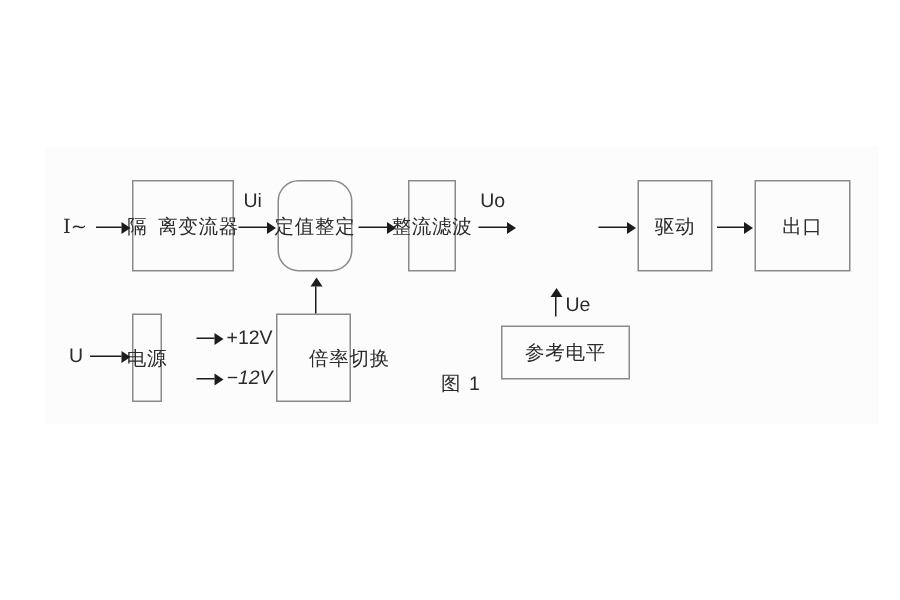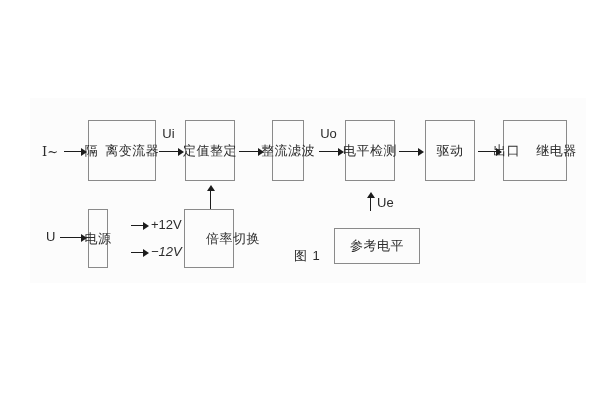--- a/index.html
+++ b/index.html
@@ -27,28 +27,28 @@
     border:1px solid var(--border);
     background:transparent;
     display:flex;flex-direction:row;
     align-items:center;justify-content:center;
     font-size:13px;line-height:27px;
     letter-spacing:0.5px;
     text-align:center;
     white-space:pre;
   }
   .box-isolation{left:88px;top:120px;width:68px;height:61px;}
-  .box-setting{left:185px;top:120px;width:50px;height:61px;}
+  .box-setting{left:185px;top:120px;width:50px;height:61px;border-radius:14px;}
   .box-rectifier{left:272px;top:120px;width:32px;height:61px;}
   .box-level{left:345px;top:120px;width:50px;height:61px;}
   .box-drive{left:425px;top:120px;width:50px;height:61px;}
   .box-output{left:503px;top:120px;width:64px;height:61px;gap:16px;}
   .box-power{left:88px;top:209px;width:20px;height:59px;}
   .box-ratio{left:184px;top:209px;width:50px;height:59px;padding-left:48px;}
-  .box-reference{left:334px;top:228px;width:86px;height:36px;line-height:normal;}
+  .box-reference{left:334px;top:217px;width:86px;height:36px;line-height:normal;}
 
   .lbl{
     position:absolute;
     font-size:13px;line-height:14px;
     color:var(--text);
     white-space:pre;
   }
   .lbl-center{text-align:center;}
   .lbl-i{left:42px;top:145px;width:18px;font-family:"DejaVu Serif","Liberation Serif",serif;}
   .lbl-u{left:46px;top:230px;}
@@ -101,30 +101,25 @@
     <span>变流器</span>
   </div>
   <div class="box box-setting">
     <span>定值</span>
     <span>整定</span>
   </div>
   <div class="box box-rectifier">
     <span>整流</span>
     <span>滤波</span>
   </div>
-  <div class="box box-level">
-    <span>电平</span>
-    <span>检测</span>
-  </div>
   <div class="box box-drive">
     <span>驱动</span>
   </div>
   <div class="box box-output">
     <span>出口</span>
-    <span>继电器</span>
   </div>
 
   <div class="box box-power">
     <span>电源</span>
   </div>
   <div class="box box-ratio">
     <span>倍率</span>
     <span>切换</span>
   </div>
   <div class="box box-reference">

